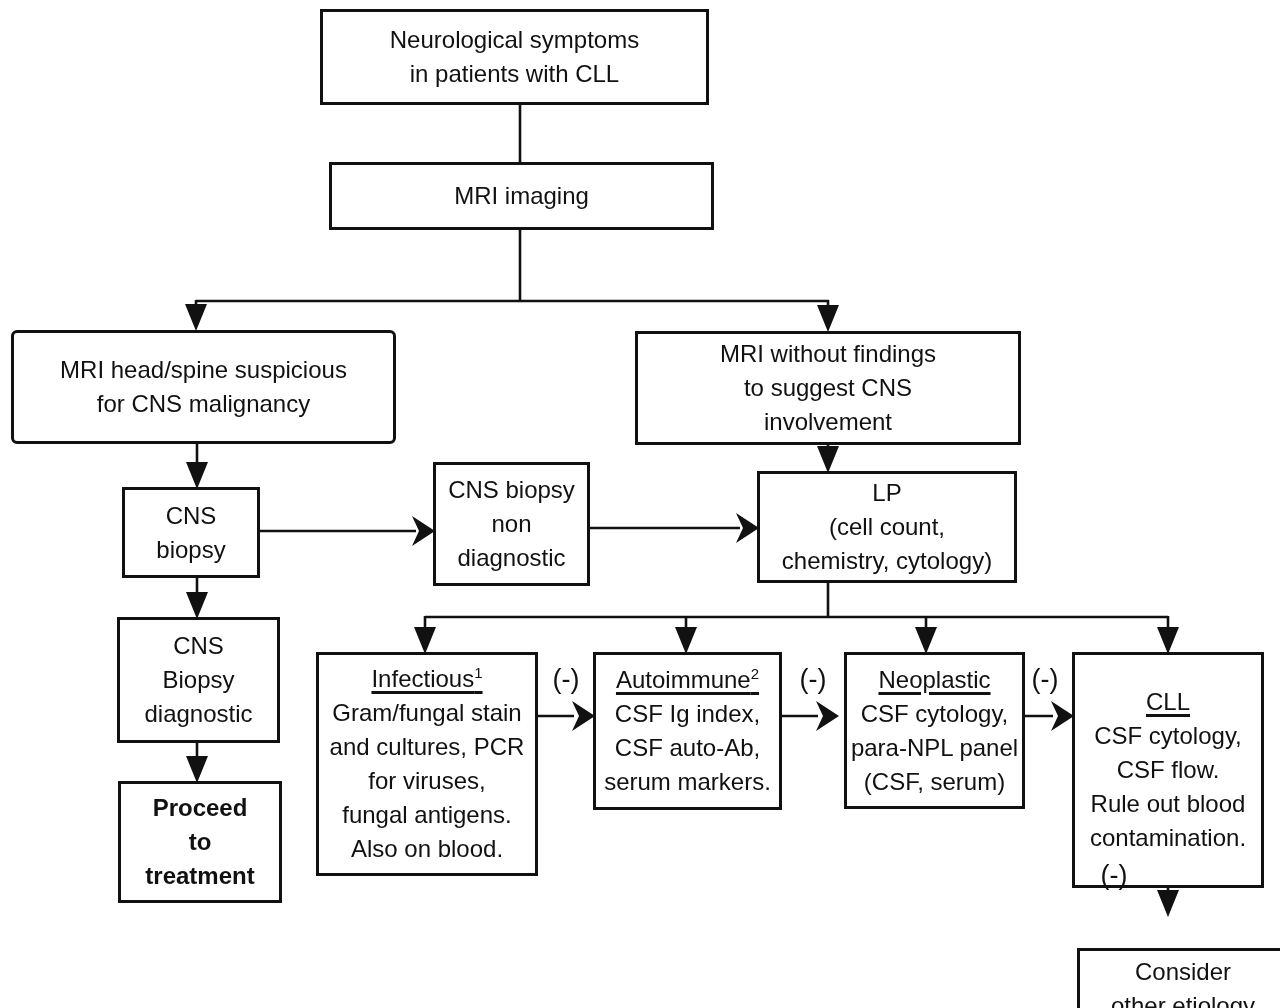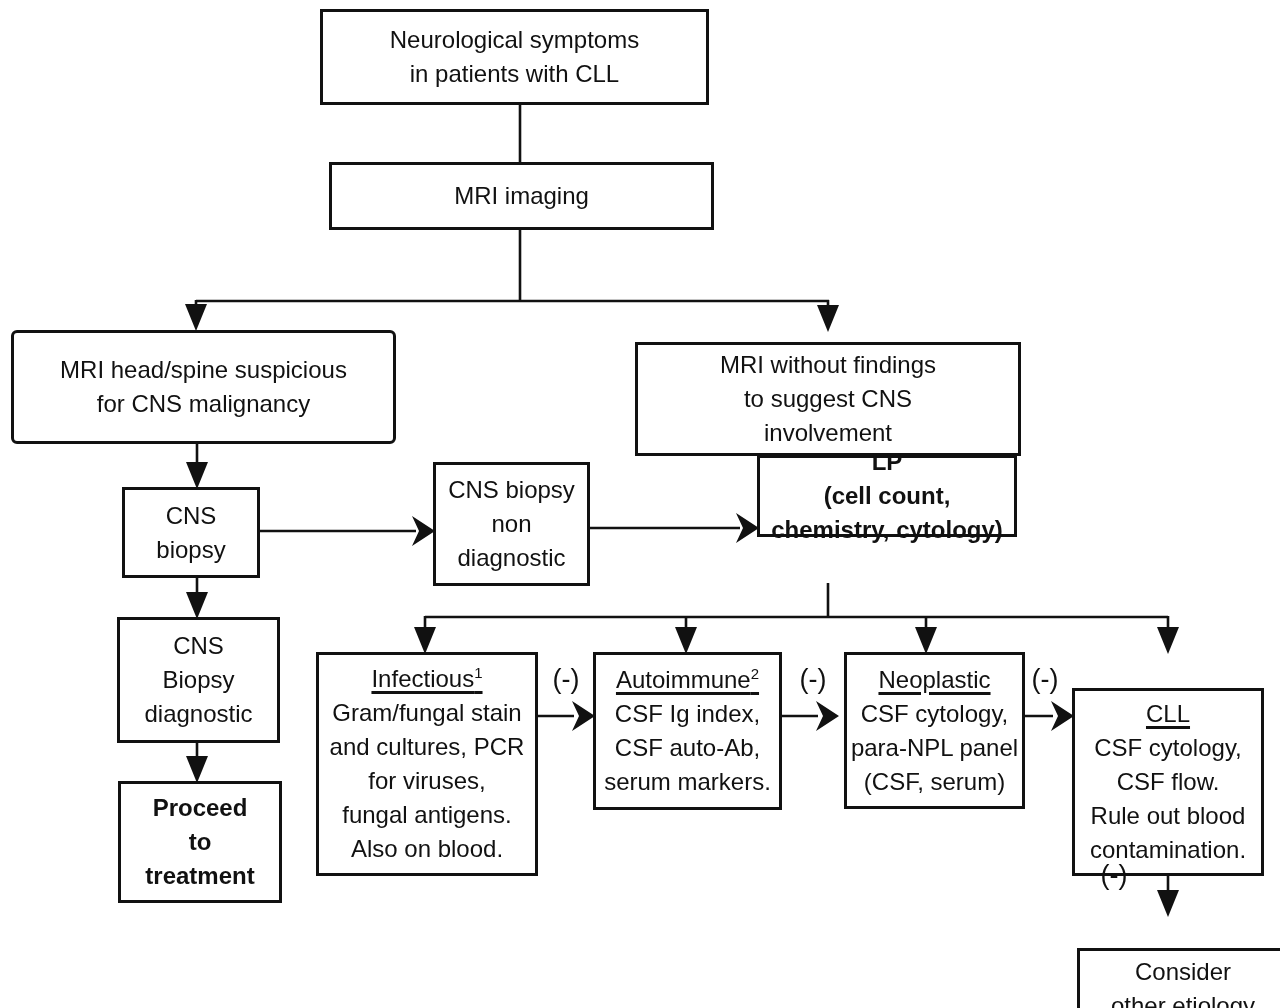--- a/index.html
+++ b/index.html
@@ -136,38 +136,38 @@
 
   <div class="node" style="left:329px; top:162px; width:385px; height:68px;">
     <div class="txt">MRI imaging</div>
   </div>
 
   <div class="node" style="left:11px; top:330px; width:385px; height:114px;border-radius:6px;">
     <div class="txt">MRI head/spine suspicious
 for CNS malignancy</div>
   </div>
 
-  <div class="node" style="left:635px; top:342px; width:386px; height:114px;">
+  <div class="node" style="left:635px; top:331px; width:386px; height:114px;">
     <div class="txt">MRI without findings
 to suggest CNS
 involvement</div>
   </div>
 
   <div class="node" style="left:122px; top:487px; width:138px; height:91px;">
     <div class="txt">CNS
 biopsy</div>
   </div>
 
   <div class="node" style="left:433px; top:462px; width:157px; height:124px;">
     <div class="txt">CNS biopsy
 non
 diagnostic</div>
   </div>
 
-  <div class="node" style="left:757px; top:455px; width:260px; height:82px;font-weight:bold;">
+  <div class="node" style="left:757px; top:471px; width:260px; height:112px;">
     <div class="txt">LP
 (cell count,
 chemistry, cytology)</div>
   </div>
 
   <div class="node" style="left:117px; top:617px; width:163px; height:126px;">
     <div class="txt">CNS
 Biopsy
 diagnostic</div>
   </div>
@@ -194,21 +194,21 @@
 serum markers.</div>
   </div>
 
   <div class="node" style="left:837px; top:652px; width:181px; height:157px;margin-left:7px;">
     <div class="title">Neoplastic</div>
     <div class="txt">CSF cytology,
 para-NPL panel
 (CSF, serum)</div>
   </div>
 
-  <div class="node" style="left:1072px; top:688px; width:192px; height:188px;">
+  <div class="node" style="left:1072px; top:652px; width:192px; height:236px;">
     <div class="title">CLL</div>
     <div class="txt">CSF cytology,
 CSF flow.
 Rule out blood
 contamination.</div>
   </div>
 
   <div class="node" style="left:1077px; top:948px; width:212px; height:82px;">
     <div class="txt">Consider
 other etiology</div>

